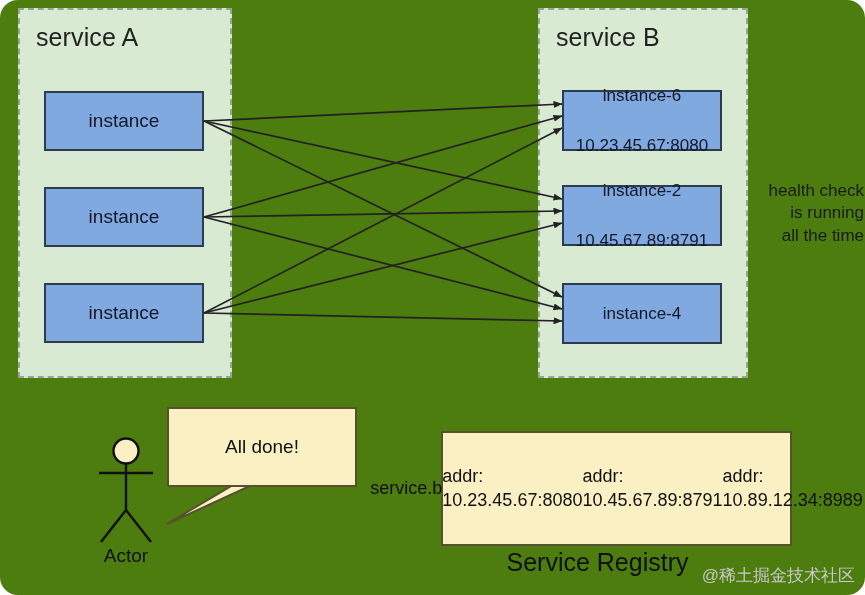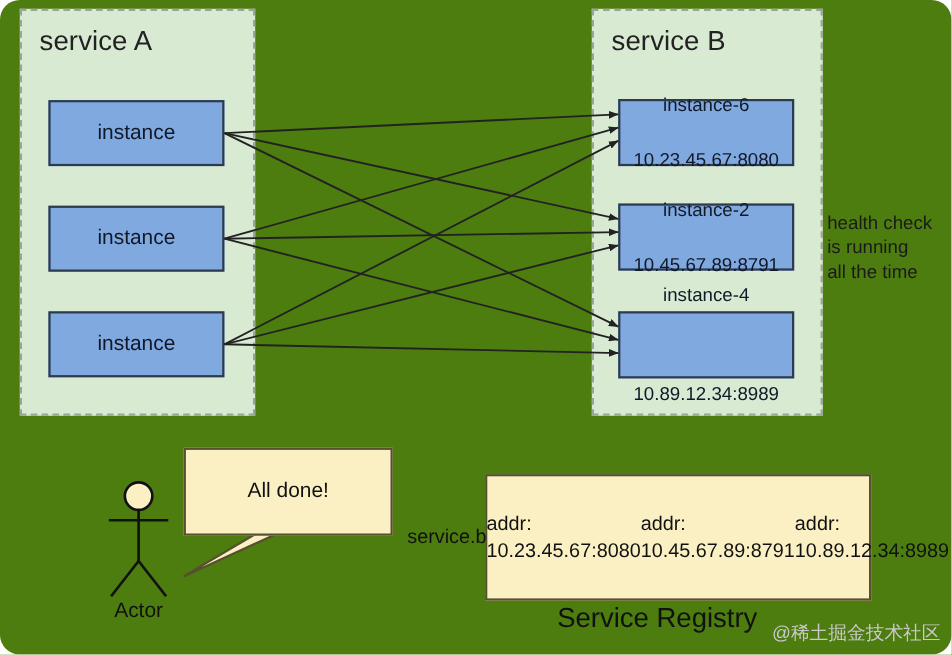--- a/index.html
+++ b/index.html
@@ -74,23 +74,23 @@
     position: absolute;
     left: 0; top: 0;
     width: 865px; height: 595px;
     pointer-events: none;
   }
 
   
   #health-check-note {
     position: absolute;
     left: 752px;
-    top: 192px;
+    top: 180px;
     width: 112px;
-    text-align: left;
+    text-align: right;
     font-size: 17px;
     color: #1a1a1a;
     line-height: 1.32;
   }
 
   
   #actor-figure {
     position: absolute;
     left: 78px;
     top: 436px;
@@ -199,21 +199,20 @@
   <div class="instance-box box-b" id="b-inst-1">
     <div class="line-1">instance-6</div>
     <div class="line-2">10.23.45.67:8080</div>
   </div>
   <div class="instance-box box-b" id="b-inst-2">
     <div class="line-1">instance-2</div>
     <div class="line-2">10.45.67.89:8791</div>
   </div>
   <div class="instance-box box-b" id="b-inst-3">
     <div class="line-1">instance-4</div>
-    <div class="line-2">10.89.12.34:8989</div>
   </div>
 
   <svg id="arrow-layer" viewBox="0 0 865 595">
     <defs>
       <marker id="arrowhead" markerWidth="9" markerHeight="7" refX="8.5" refY="3.5" orient="auto" markerUnits="userSpaceOnUse">
         <polygon points="0 0, 9 3.5, 0 7" fill="#222222"></polygon>
       </marker>
     </defs>
     <g id="edge-group" stroke="#222222" stroke-width="1.7" fill="none">
         <line x1="204" y1="121" x2="562" y2="104" marker-end="url(#arrowhead)"></line>

